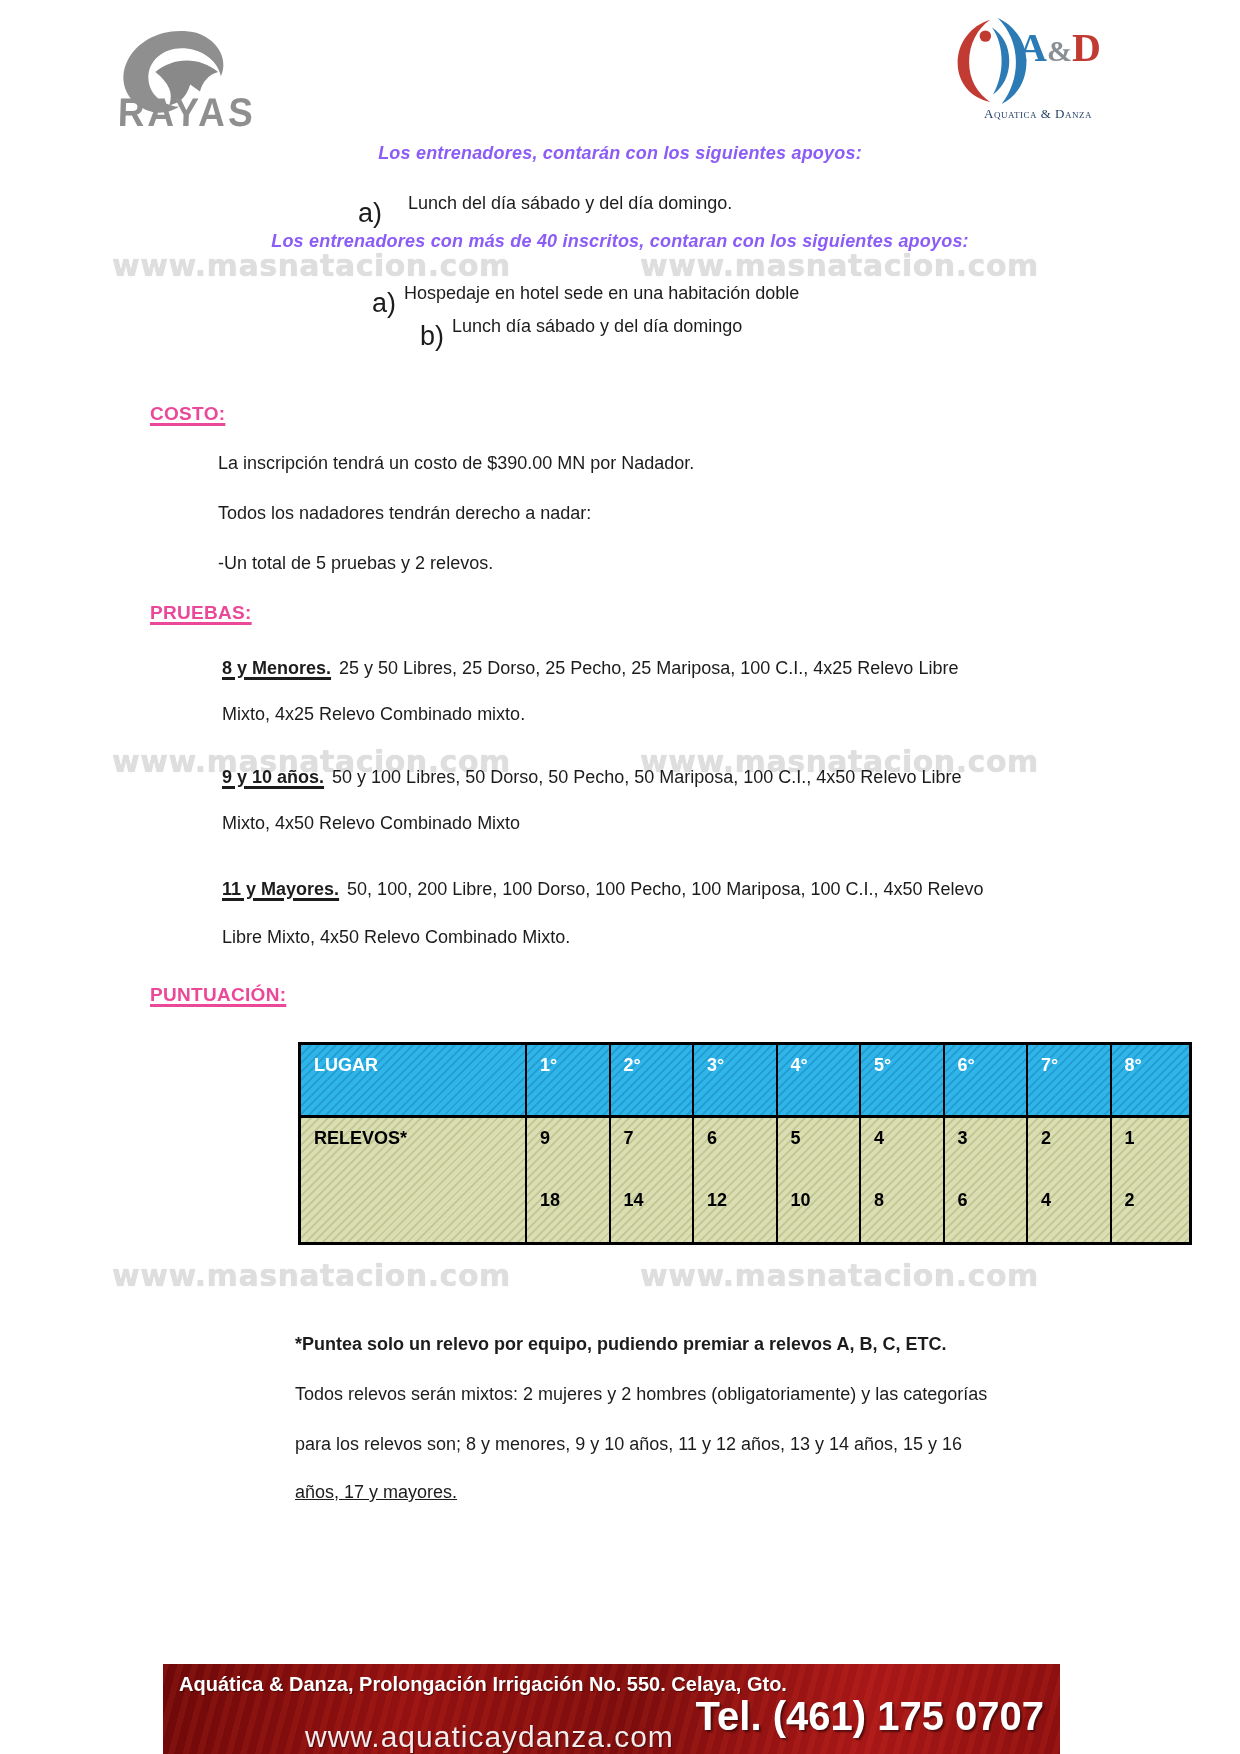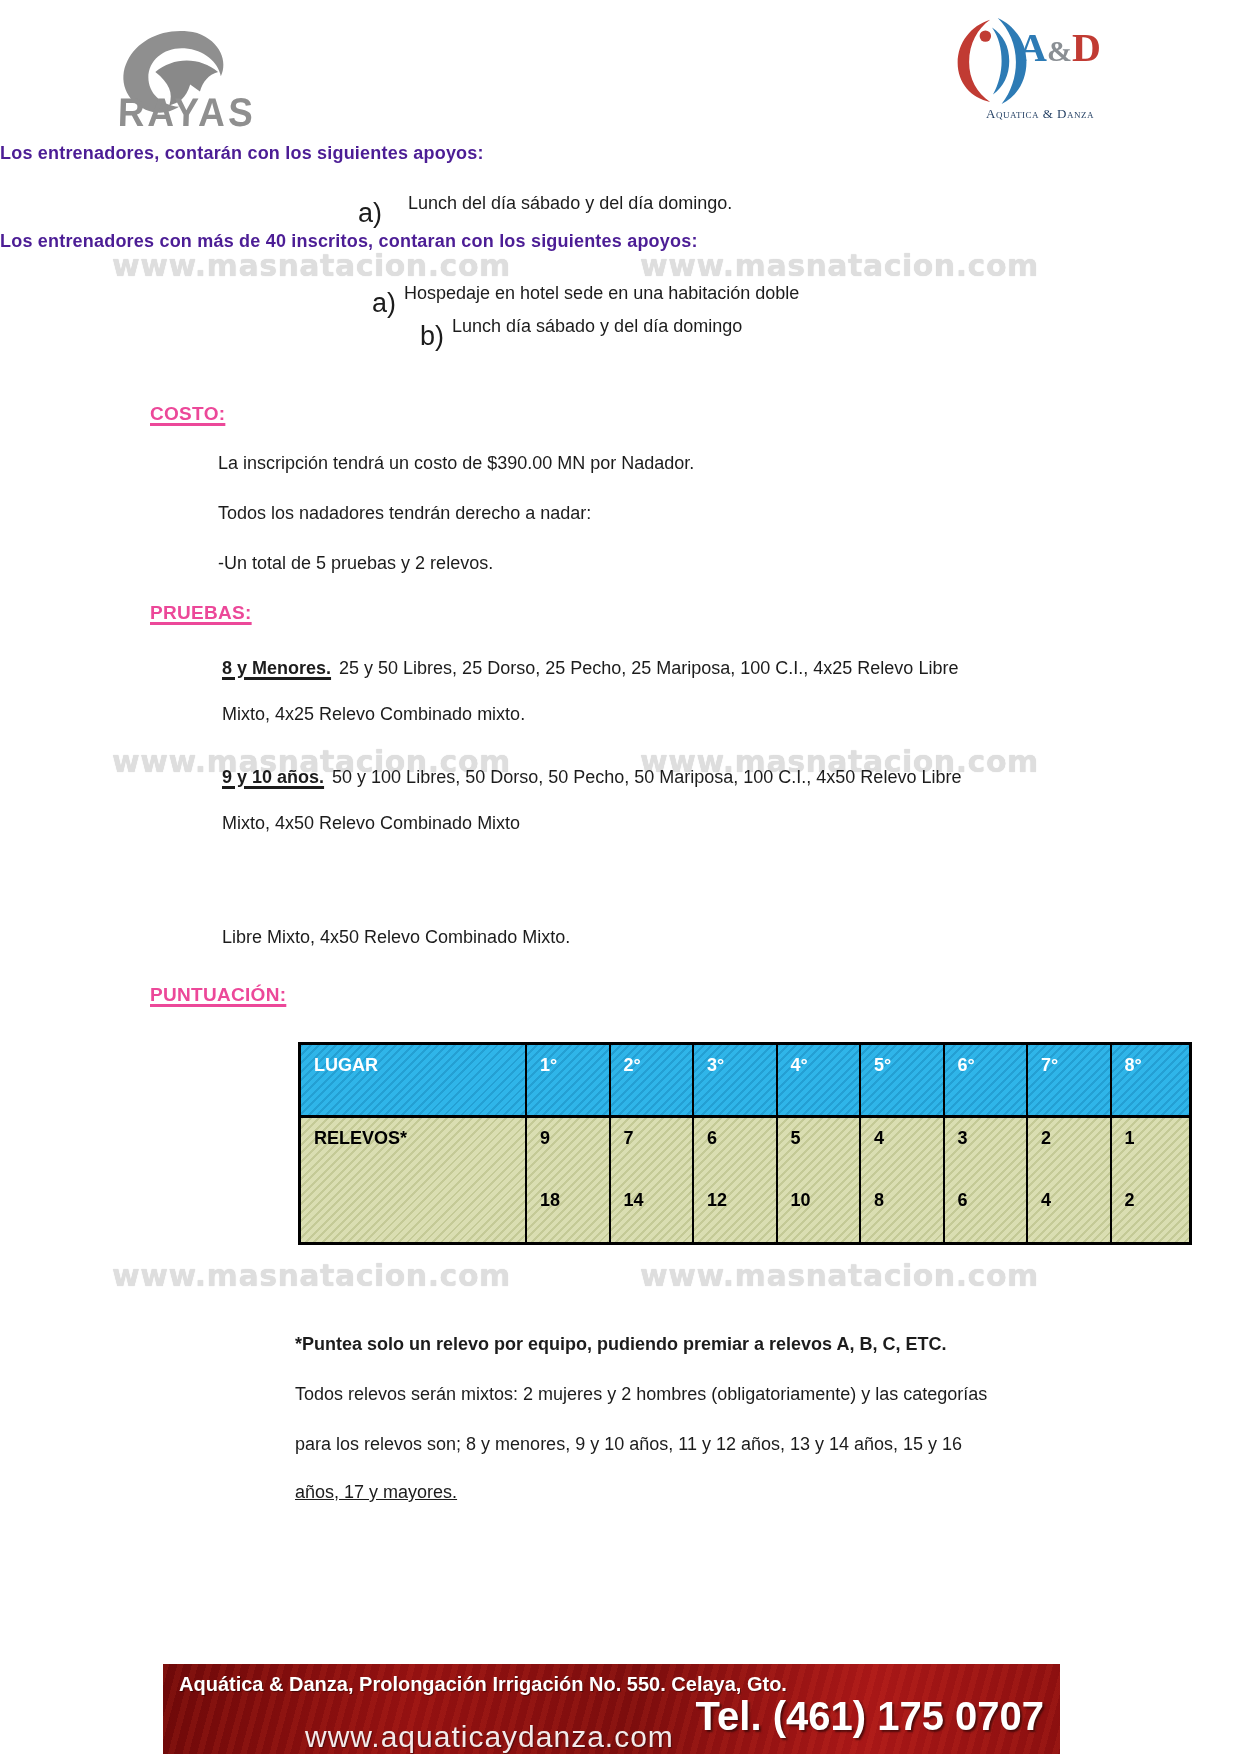--- a/index.html
+++ b/index.html
@@ -12,22 +12,22 @@
   
   .wm {
     position:absolute; white-space:nowrap;
     font-family:"DejaVu Sans", sans-serif;
     font-size:30px; font-weight:bold; letter-spacing:0.5px;
     color:#dedede; text-shadow:0 0 1px #d0d0d0;
   }
 
   
   .blue-head {
-    position:absolute; left:0; width:100%; 
-    color:#4c1d95; font-weight:bold; font-size:18px;
+    position:absolute; left:0; width:100%; text-align:center;
+    color:#8b5cf6; font-weight:bold; font-style:italic; font-size:18px;
     letter-spacing:0.2px;
   }
 
   
   .marker { position:absolute; font-size:27px; color:#1c1c1c; white-space:nowrap; }
   .itext  { position:absolute; font-size:18px; color:#1c1c1c; white-space:nowrap; }
 
   
   .sec {
     position:absolute; left:150px; font-size:19px; font-weight:bold; color:#ec4899;
@@ -89,23 +89,23 @@
     font-size:37px; font-weight:bold; color:#8f8f8f;
     letter-spacing:3px; transform:scaleY(1.08) skewX(-2deg);
     font-family:"Liberation Sans", sans-serif;
   }
   .adlogo { position:absolute; left:950px; top:16px; width:150px; height:108px; }
   .ad-monogram { position:absolute; left:68px; top:8px; font-family:"Liberation Serif", serif; white-space:nowrap; }
   .ad-a { color:#2d7bb5; font-size:40px; font-weight:bold; }
   .ad-amp { color:#8a8f94; font-size:30px; font-weight:bold; }
   .ad-d { color:#c13b33; font-size:40px; font-weight:bold; }
   .ad-caption {
-    position:absolute; left:28px; top:90px; width:120px; text-align:left;
+    position:absolute; left:28px; top:90px; width:120px; text-align:center;
     font-family:"Liberation Serif", serif; font-variant:small-caps;
-    font-size:13px; color:#1d3a5f; letter-spacing:0.5px; white-space:nowrap;margin-left:8px;
+    font-size:13px; color:#1d3a5f; letter-spacing:0.5px; white-space:nowrap;
   }
 </style>
 </head>
 <body>
 
 <div class="page">
 
   <div class="rayas">
     <span>
       <svg width="140" height="92" viewBox="0 0 100 66">
@@ -160,20 +160,23 @@
   <div class="bt pl" style="top:704px;">Mixto, 4x25 Relevo Combinado mixto.</div>
 
   <span class="wm" style="left:112px; top:744px;">www.masnatacion.com</span>
   <span class="wm" style="left:640px; top:744px;">www.masnatacion.com</span>
 
   <div class="bt pl" style="top:767px;">
     <span class="plbl">9 y 10 años.</span><span>50 y 100 Libres, 50 Dorso, 50 Pecho, 50 Mariposa, 100 C.I., 4x50 Relevo Libre</span>
   </div>
   <div class="bt pl" style="top:813px;">Mixto, 4x50 Relevo Combinado Mixto</div>
 
+  <div class="bt pl" style="top:879px;">
+    <span class="plbl">11 y Mayores.</span><span>50, 100, 200 Libre, 100 Dorso, 100 Pecho, 100 Mariposa, 100 C.I., 4x50 Relevo</span>
+  </div>
   <div class="bt pl" style="top:927px;">Libre Mixto, 4x50 Relevo Combinado Mixto.</div>
 
   <div class="sec" style="top:984px;">PUNTUACIÓN:</div>
 
   <div class="score-table">
     <div class="trow thead">
       <div class="th c0">LUGAR</div>
       <div class="th cn">1°</div>
       <div class="th cn">2°</div>
       <div class="th cn">3°</div>

